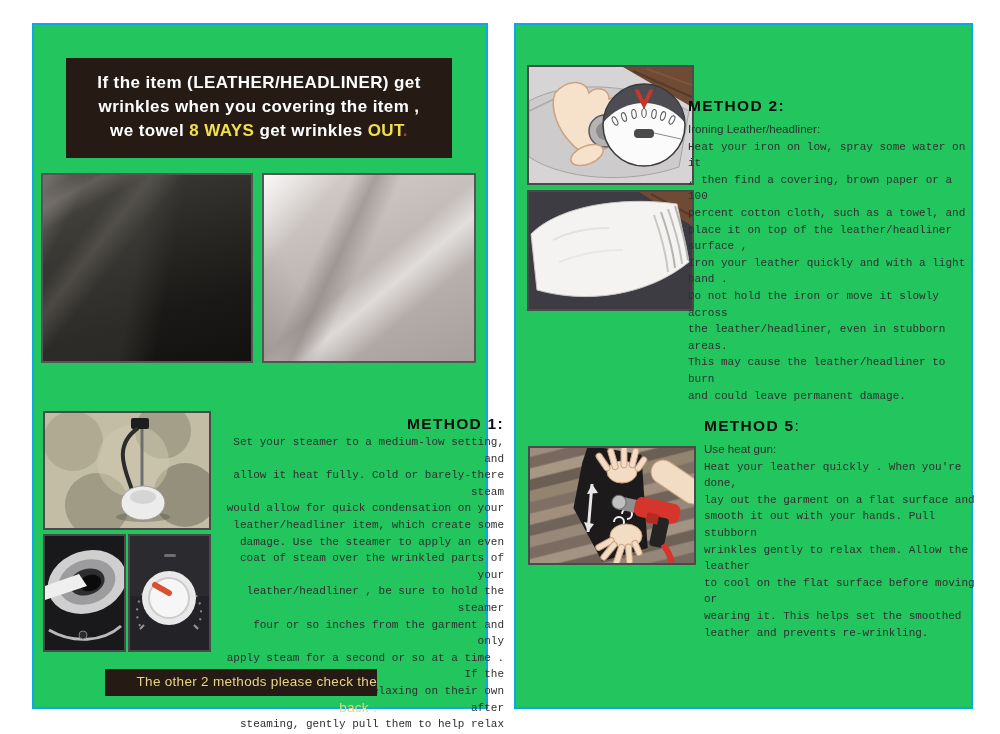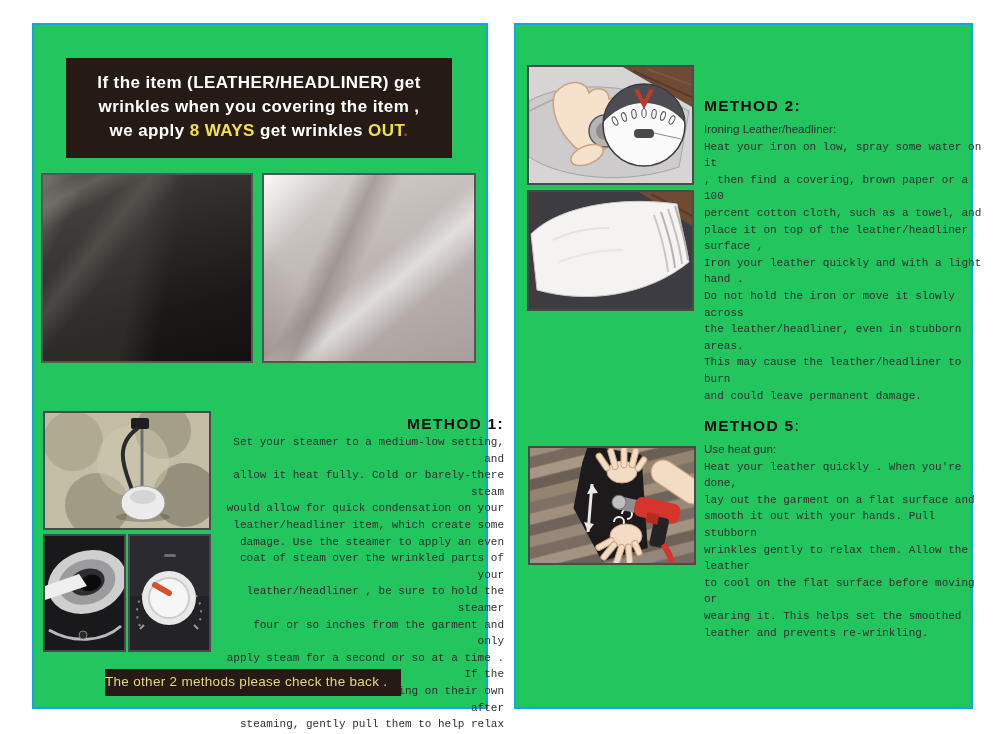--- a/index.html
+++ b/index.html
@@ -42,48 +42,48 @@
       linear-gradient(160deg, #d6d0cd 0%, #bfb8b5 45%, #a89f9c 100%);
   }
 
   
   .method { position:absolute; width:278px; color:#2f2f2f; }
   .method h2 { font-size:15.5px; font-weight:bold; letter-spacing:1.3px; color:#0d0d0d; }
   .method h2 .colon-normal { font-weight:normal; letter-spacing:0; }
   .subtitle { font-size:11.6px; margin-top:11px; line-height:16.6px; }
   .bodytext { font-size:11px; line-height:16.6px; margin-top:1px; white-space:pre-line;font-family:Liberation Mono, monospace; }
   #method1-block { left:192px; top:390px;text-align:right; }
-  #method2-block { left:188px; top:72px;  }
+  #method2-block { left:172px; top:72px;  }
   #method3-block { left:188px; top:392px; }
   #method2-block .subtitle, #method3-block .subtitle { margin-top:6px; }
 
   
   .footer-banner {
-    left:71px; top:644px; width:296px; height:27px;
-    background:#251a14; color:#e8d584; text-align:left;
+    left:71px; top:644px; width:272px; height:27px;
+    background:#251a14; color:#e8d584; text-align:right;
     font-size:13.5px; line-height:26px; letter-spacing:.3px;
   }
 
   
   #photo-steamer  { left:9px;  top:386px; width:168px; height:119px; }
   #photo-nozzle   { left:9px;  top:509px; width:83px;  height:118px; }
   #photo-dial     { left:94px; top:509px; width:83px;  height:118px; }
   #photo-irondial { left:11px; top:40px;  width:167px; height:120px; }
   #photo-towel    { left:11px; top:165px; width:167px; height:121px; }
   #photo-heatgun  { left:12px; top:421px; width:168px; height:119px; }
 </style>
 </head>
 <body>
 
 <div class="panel" id="panel-left">
 
   <div class="abs banner">
     <div>If the item (LEATHER/HEADLINER) get</div>
     <div>wrinkles when you covering the item ,</div>
-    <div><span>we apply </span><span class="hl">8 WAYS</span><span> get wrinkles </span><span class="hl">OUT</span><span class="period-red">.</span></div>
+    <div><span>we towel </span><span class="hl">8 WAYS</span><span> get wrinkles </span><span class="hl">OUT</span><span class="period-red">.</span></div>
   </div>
 
   <div class="photo photo-dark-leather"></div>
   <div class="photo photo-light-leather"></div>
 
   <div class="photo" id="photo-steamer">
     <svg width="164" height="115" viewBox="0 0 164 115">
       <rect width="164" height="115" fill="#c3bda6"></rect>
       <circle cx="28" cy="28" r="30" fill="#a8a28a" opacity="0.7"></circle>
       <circle cx="118" cy="18" r="28" fill="#8e8a74" opacity="0.6"></circle>

